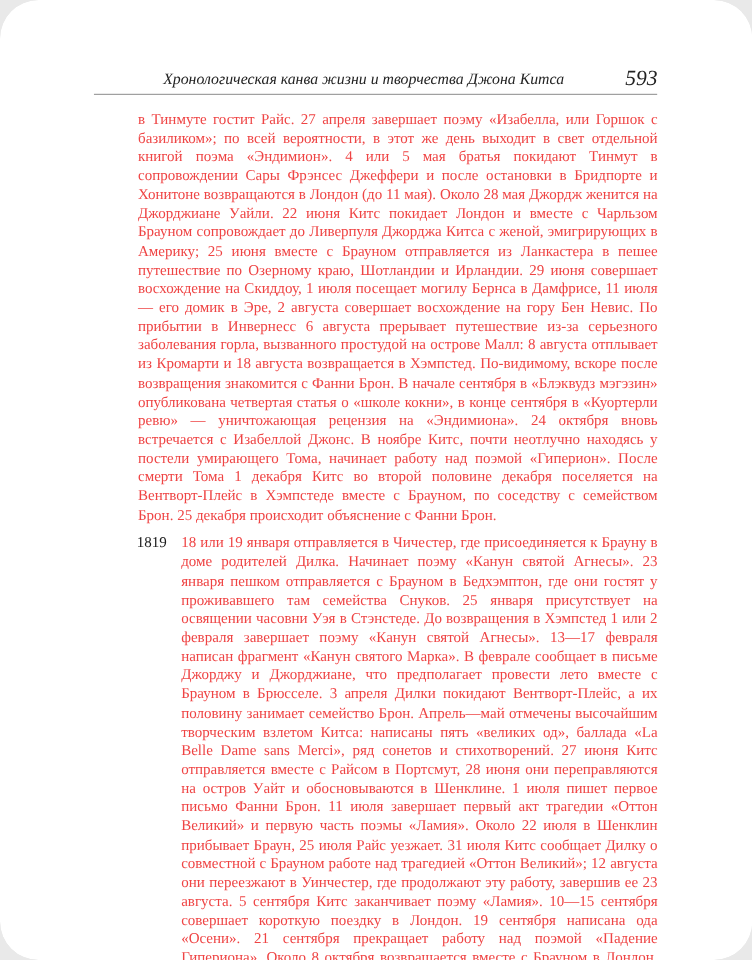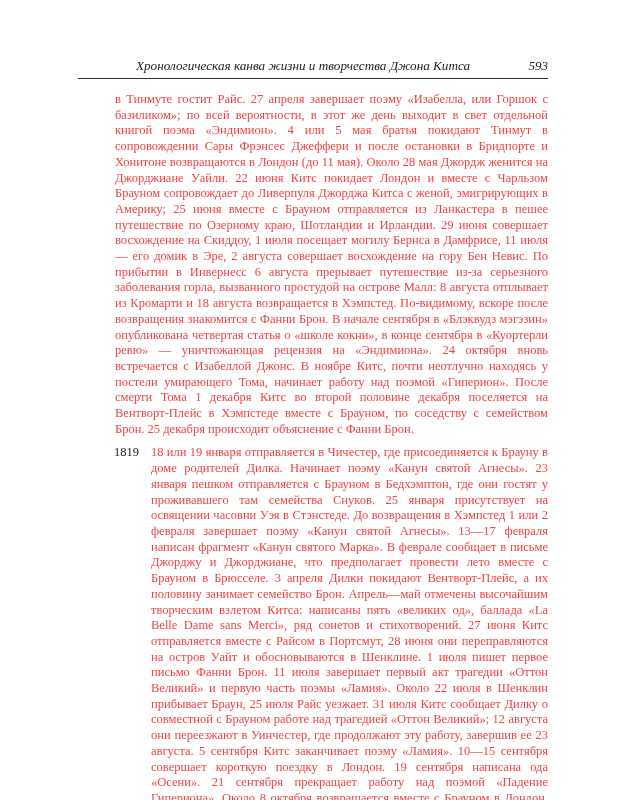--- a/index.html
+++ b/index.html
@@ -1,15 +1,15 @@
 <!DOCTYPE html>
 <html lang="ru"><head>
   <meta charset="utf-8">
   <style>
-    * { margin: 0; padding: 0; box-sizing: border-box; }
+    * { margin: 0; padding: 0; box-sizing: border-box; border-radius: 32px; }
     html, body { background: #e9e9e9; }
     body {
       width: 627px;
       height: 800px;
       font-family: "Liberation Serif", "DejaVu Serif", serif;
     }
     .sheet {
       position: relative;
       width: 627px;
       height: 800px;
@@ -30,21 +30,21 @@
       display: block;
       text-align: center;
       padding-right: 30px; 
       padding-left: 10px;
       white-space: nowrap;
     }
     .head-page {
       position: absolute;
       right: 0;
       top: 0;
-      font-size: 13px;
+      font-size: 18px;
     }
     .head-rule {
       border: none;
       border-top: 1px solid #2f2f2f;
       height: 0;
       margin: 4px 0 13px 0;
     }
     .entries { width: 100%; }
     .entry { display: flex; align-items: flex-start; }
     .entry + .entry { margin-top: 8px; margin-left: 36px; }

